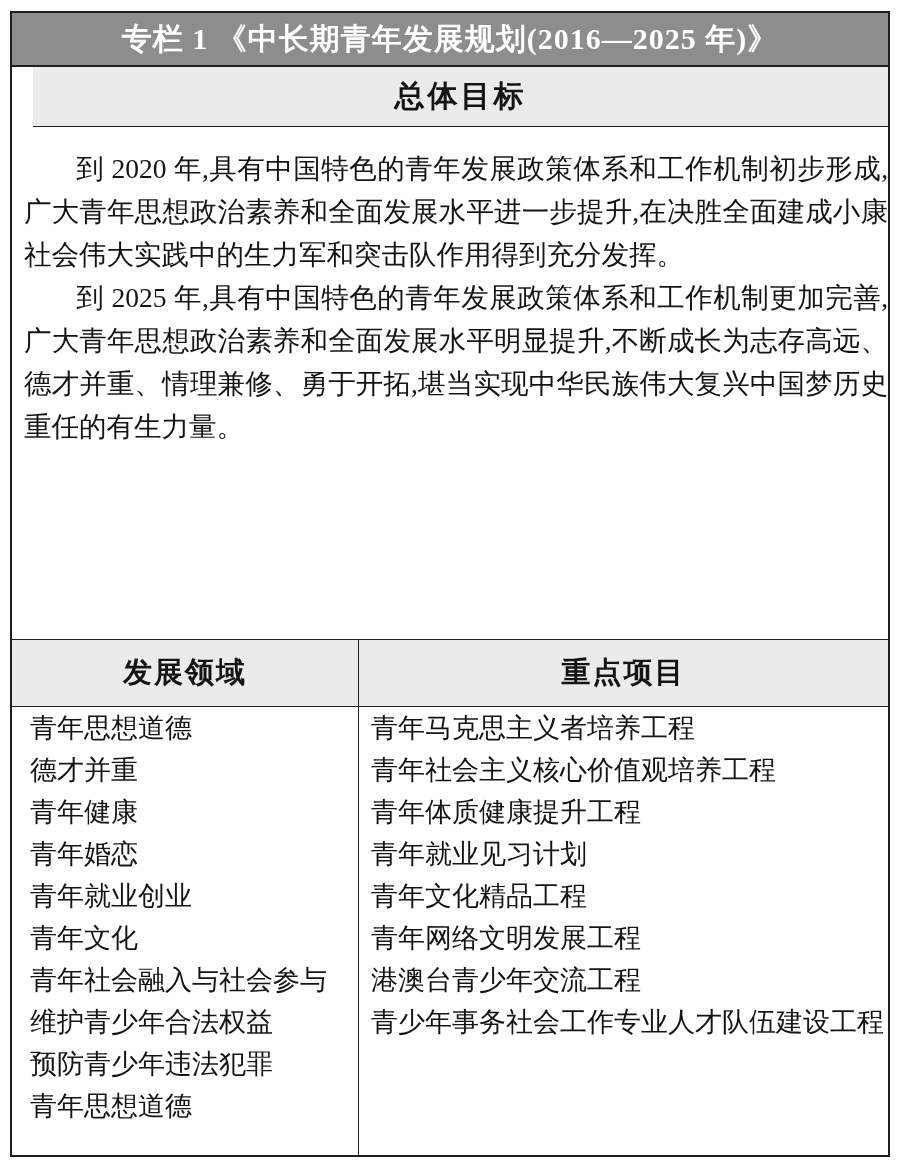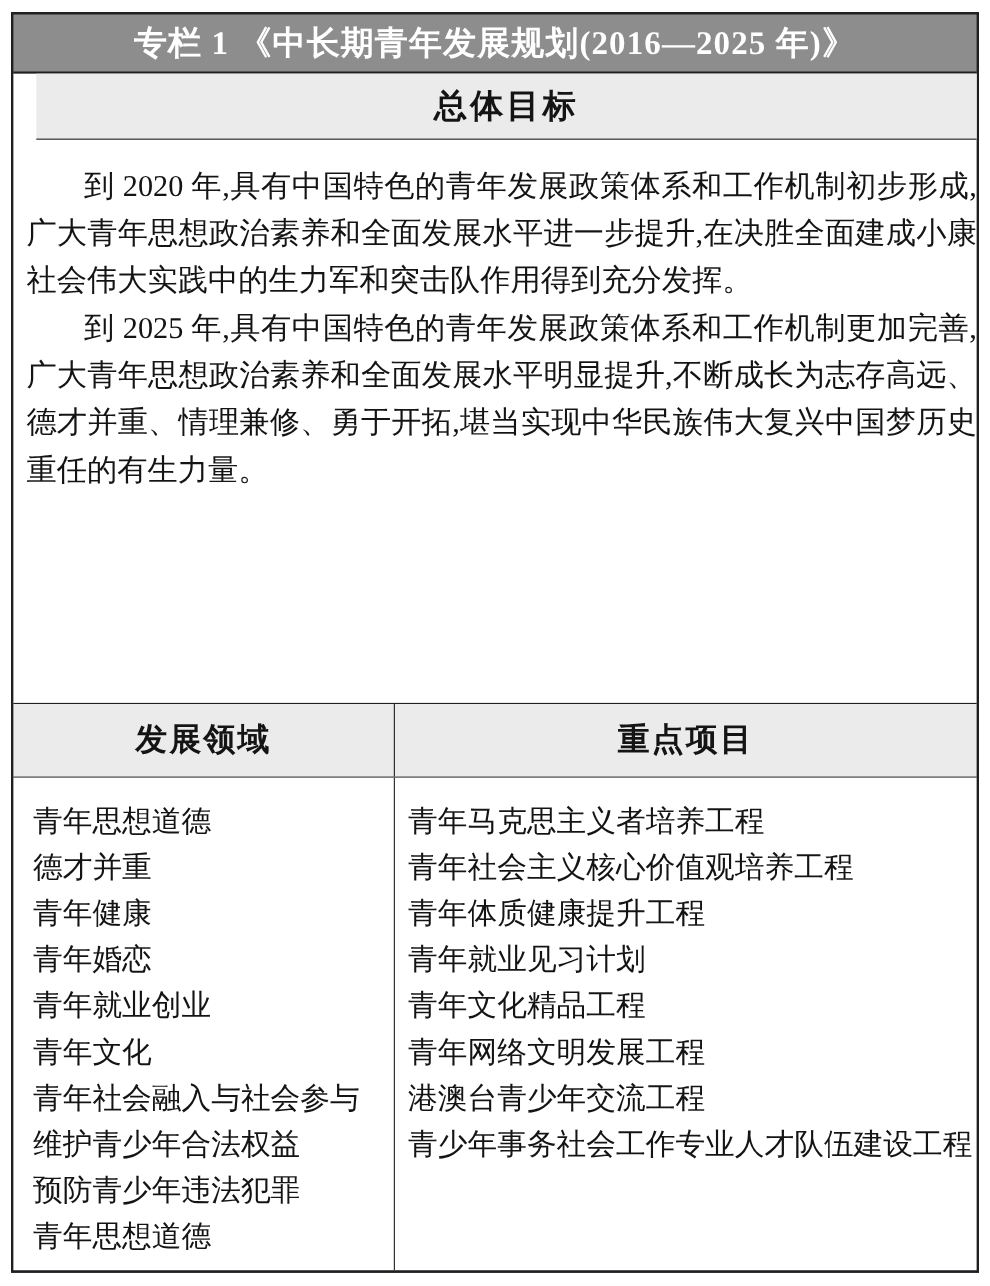--- a/index.html
+++ b/index.html
@@ -8,21 +8,21 @@
     --border_dark:#1f1f1f;
     --text_color:#141414;
     --page_bg:#ffffff;
     --cover_border:#b3b3b3;
     --cover_shadow:#7c7c7c;
   }
   *{margin:0;padding:0;box-sizing:border-box;}
   html,body{width:900px;height:1169px;background:var(--page_bg);
     font-family:"Liberation Serif","DejaVu Serif",serif;color:var(--text_color);}
   .frame{position:absolute;left:10px;top:11px;width:880px;height:1146px;
-    border:2px solid var(--border_dark);background:#0f172a;overflow:hidden;}
+    border:2px solid var(--border_dark);background:#15803d;overflow:hidden;}
 
   
   .header-bar{height:54px;background:var(--header_bar_bg);
     border-bottom:2px solid var(--border_dark);
     display:flex;align-items:center;justify-content:center;
     color:#fff;font-weight:bold;font-size:30px;letter-spacing:1px;
     font-family:"Liberation Serif","DejaVu Serif",serif;}
 
   
   .top-row{display:flex;height:572px;}
@@ -52,21 +52,21 @@
 
   
   .mid-row{display:flex;height:68px;background:var(--band_bg);
     border-top:1px solid var(--border_dark);border-bottom:1px solid var(--border_dark);text-align:right;}
   .mid-row .cell-left,.mid-row .cell-right{display:flex;align-items:center;justify-content:center;
     font-family:"Liberation Sans","DejaVu Sans",sans-serif;
     font-weight:bold;font-size:29px;letter-spacing:2px;background:transparent;}
 
   
   .bottom-row{display:flex;height:448px;}
-  .plain-list{list-style:none;padding-top:18px;overflow:hidden;}
+  .plain-list{list-style:none;overflow:hidden;}
   .plain-list li{font-size:27px;line-height:42px;white-space:nowrap;}
   .areas-list{padding-left:18px;}
   .projects-list{padding-left:12px;}
 </style>
 </head>
 <body>
 
 <div class="frame">
 
   <div class="header-bar">

